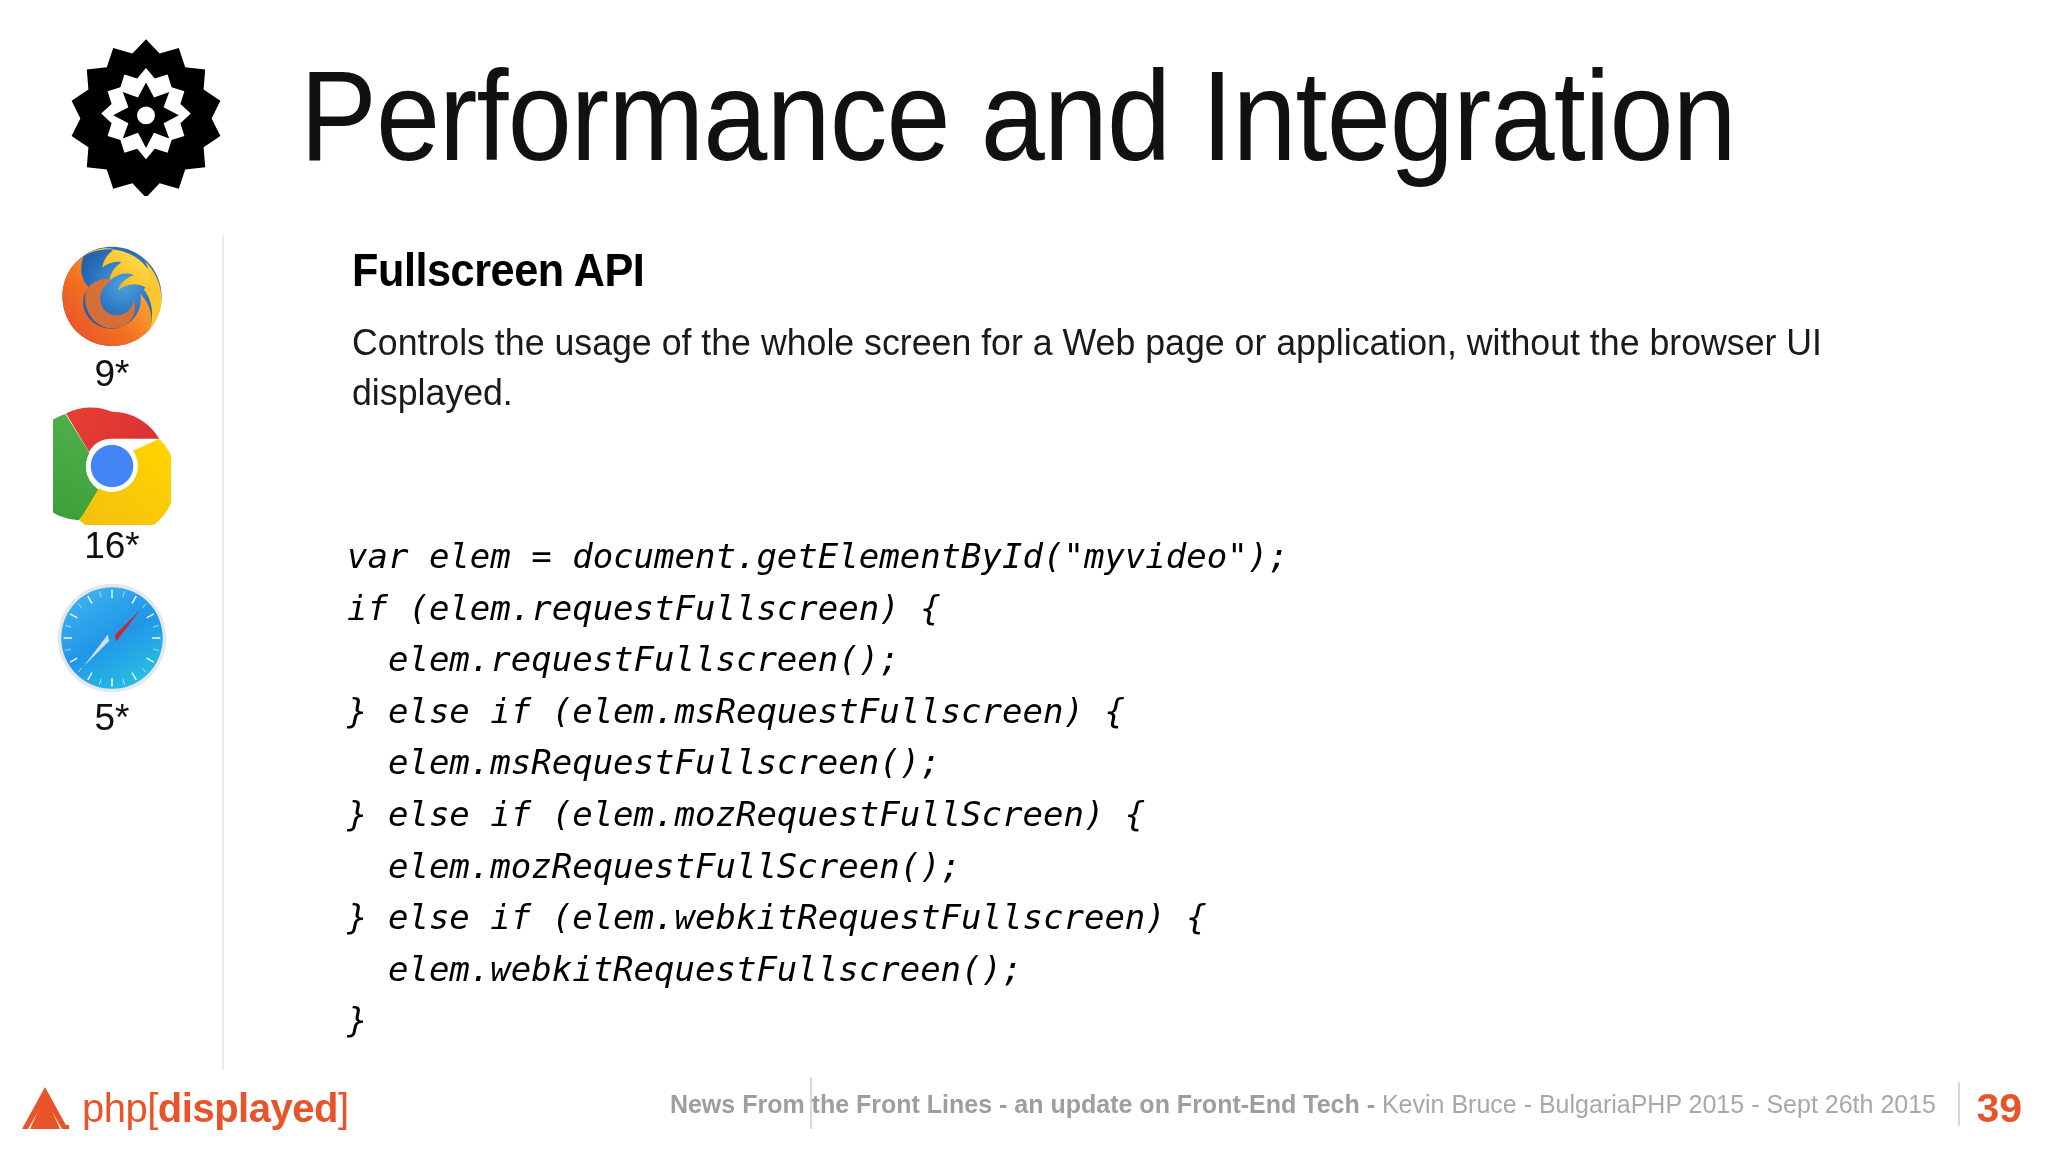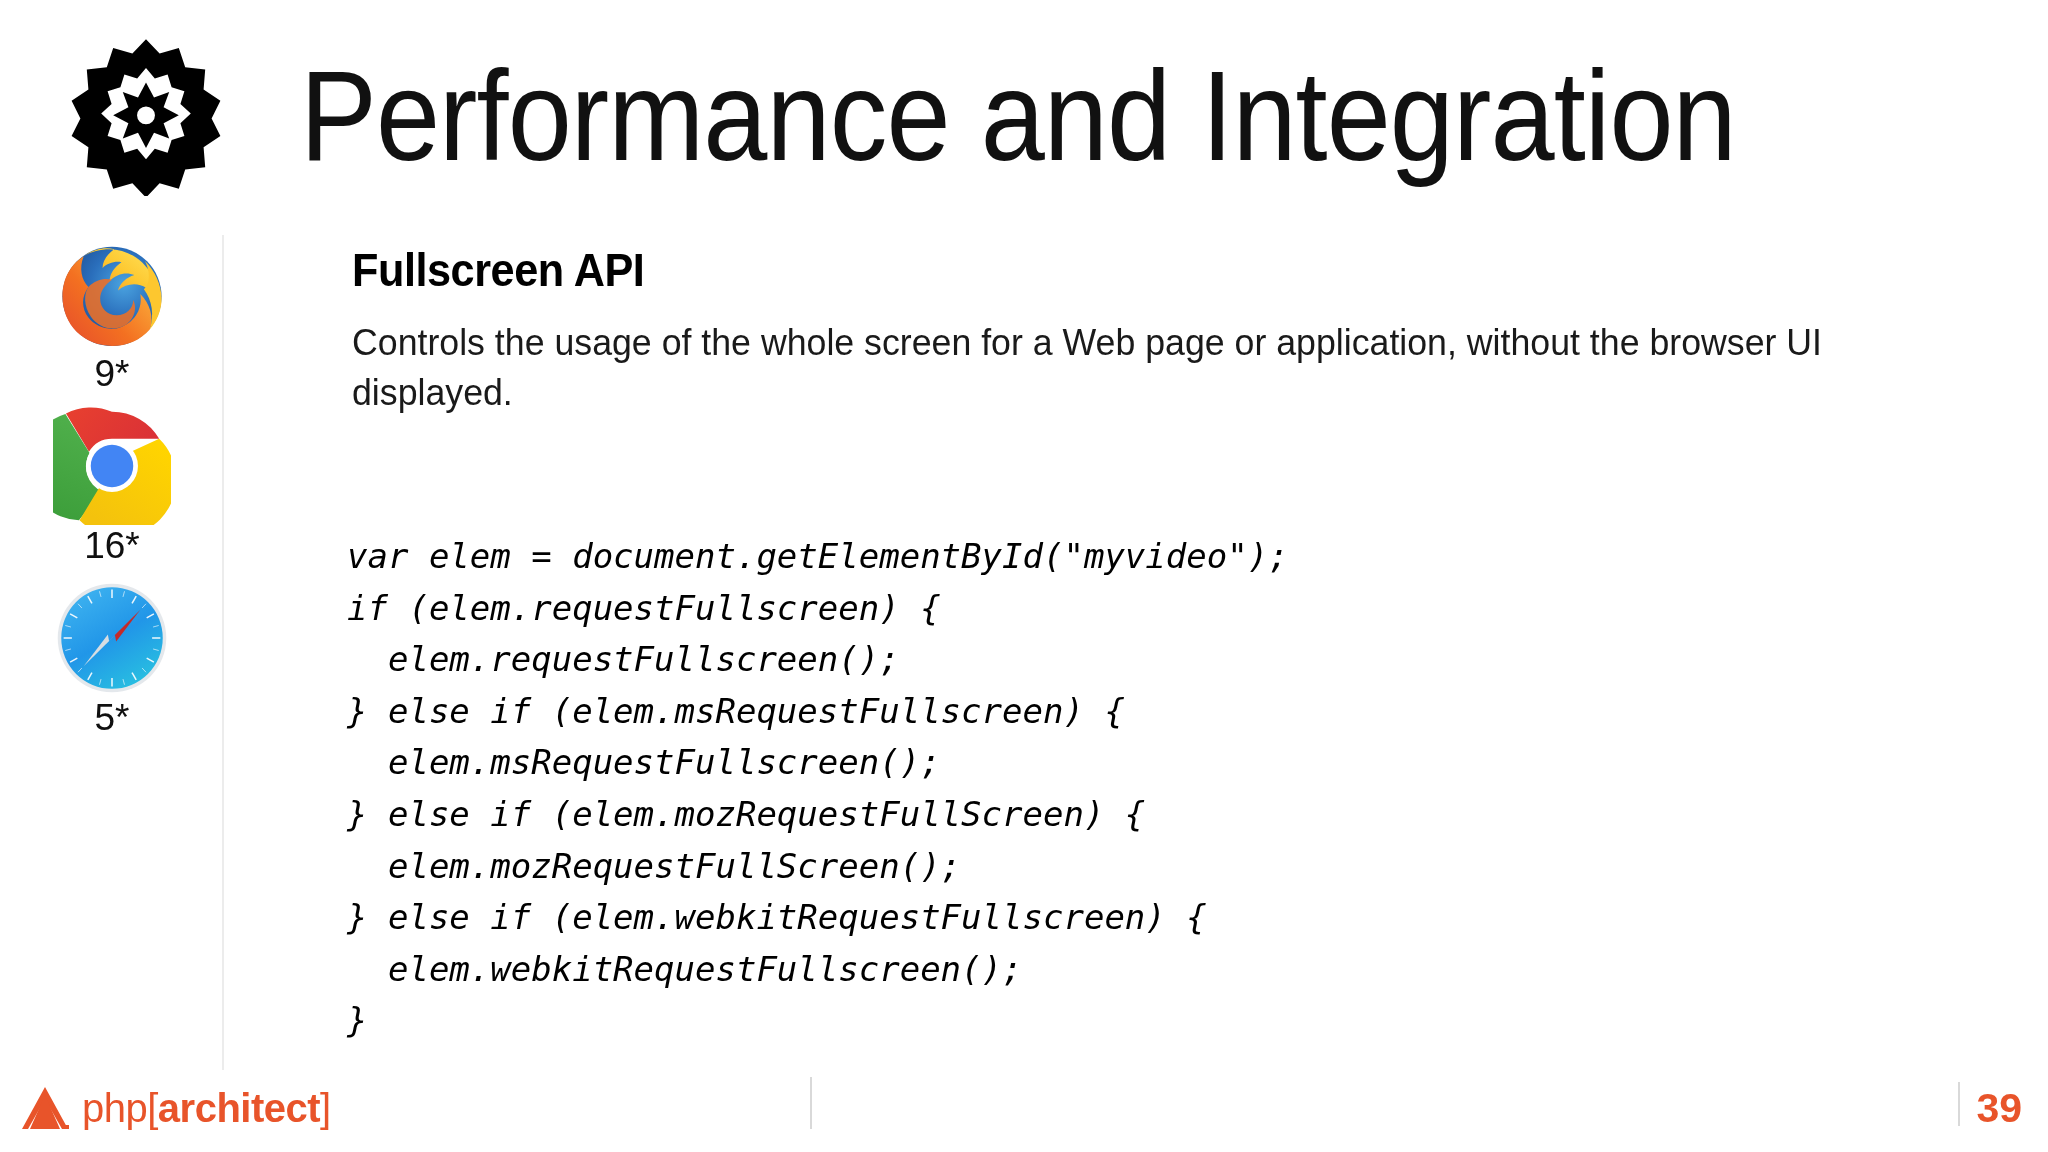--- a/index.html
+++ b/index.html
@@ -345,21 +345,22 @@
 </div>
 
 <div id="slide-footer">
 
   <div id="php-architect-logo">
     <svg id="logo-triangle" viewBox="0 0 50 46" xmlns="http://www.w3.org/2000/svg">
       <path d="M25 2 L48 44 L42 44 L25 14 L8 44 L2 44 Z" fill="#e8542a"></path>
       <path d="M25 10 L40 44 L10 44 Z" fill="#e8542a"></path>
       <rect x="44" y="40" width="5" height="4" fill="#e8542a"></rect>
     </svg>
-    <div id="logo-wordmark"><span>php[</span><b>architect</b><span>]</span></div>
+    <div id="logo-wordmark"><span>php[</span><b>displayed</b><span>]</span></div>
   </div>
 
   <div id="footer-divider"></div>
 
+  <div id="footer-meta"><span class="talk-title">News From the Front Lines - an update on Front-End Tech - </span><span>Kevin Bruce - BulgariaPHP 2015 - Sept 26th 2015</span></div>
 
   <div id="footer-page-divider"></div>
   <div id="footer-page-number">39</div>
 </div>
 
 </body></html>

